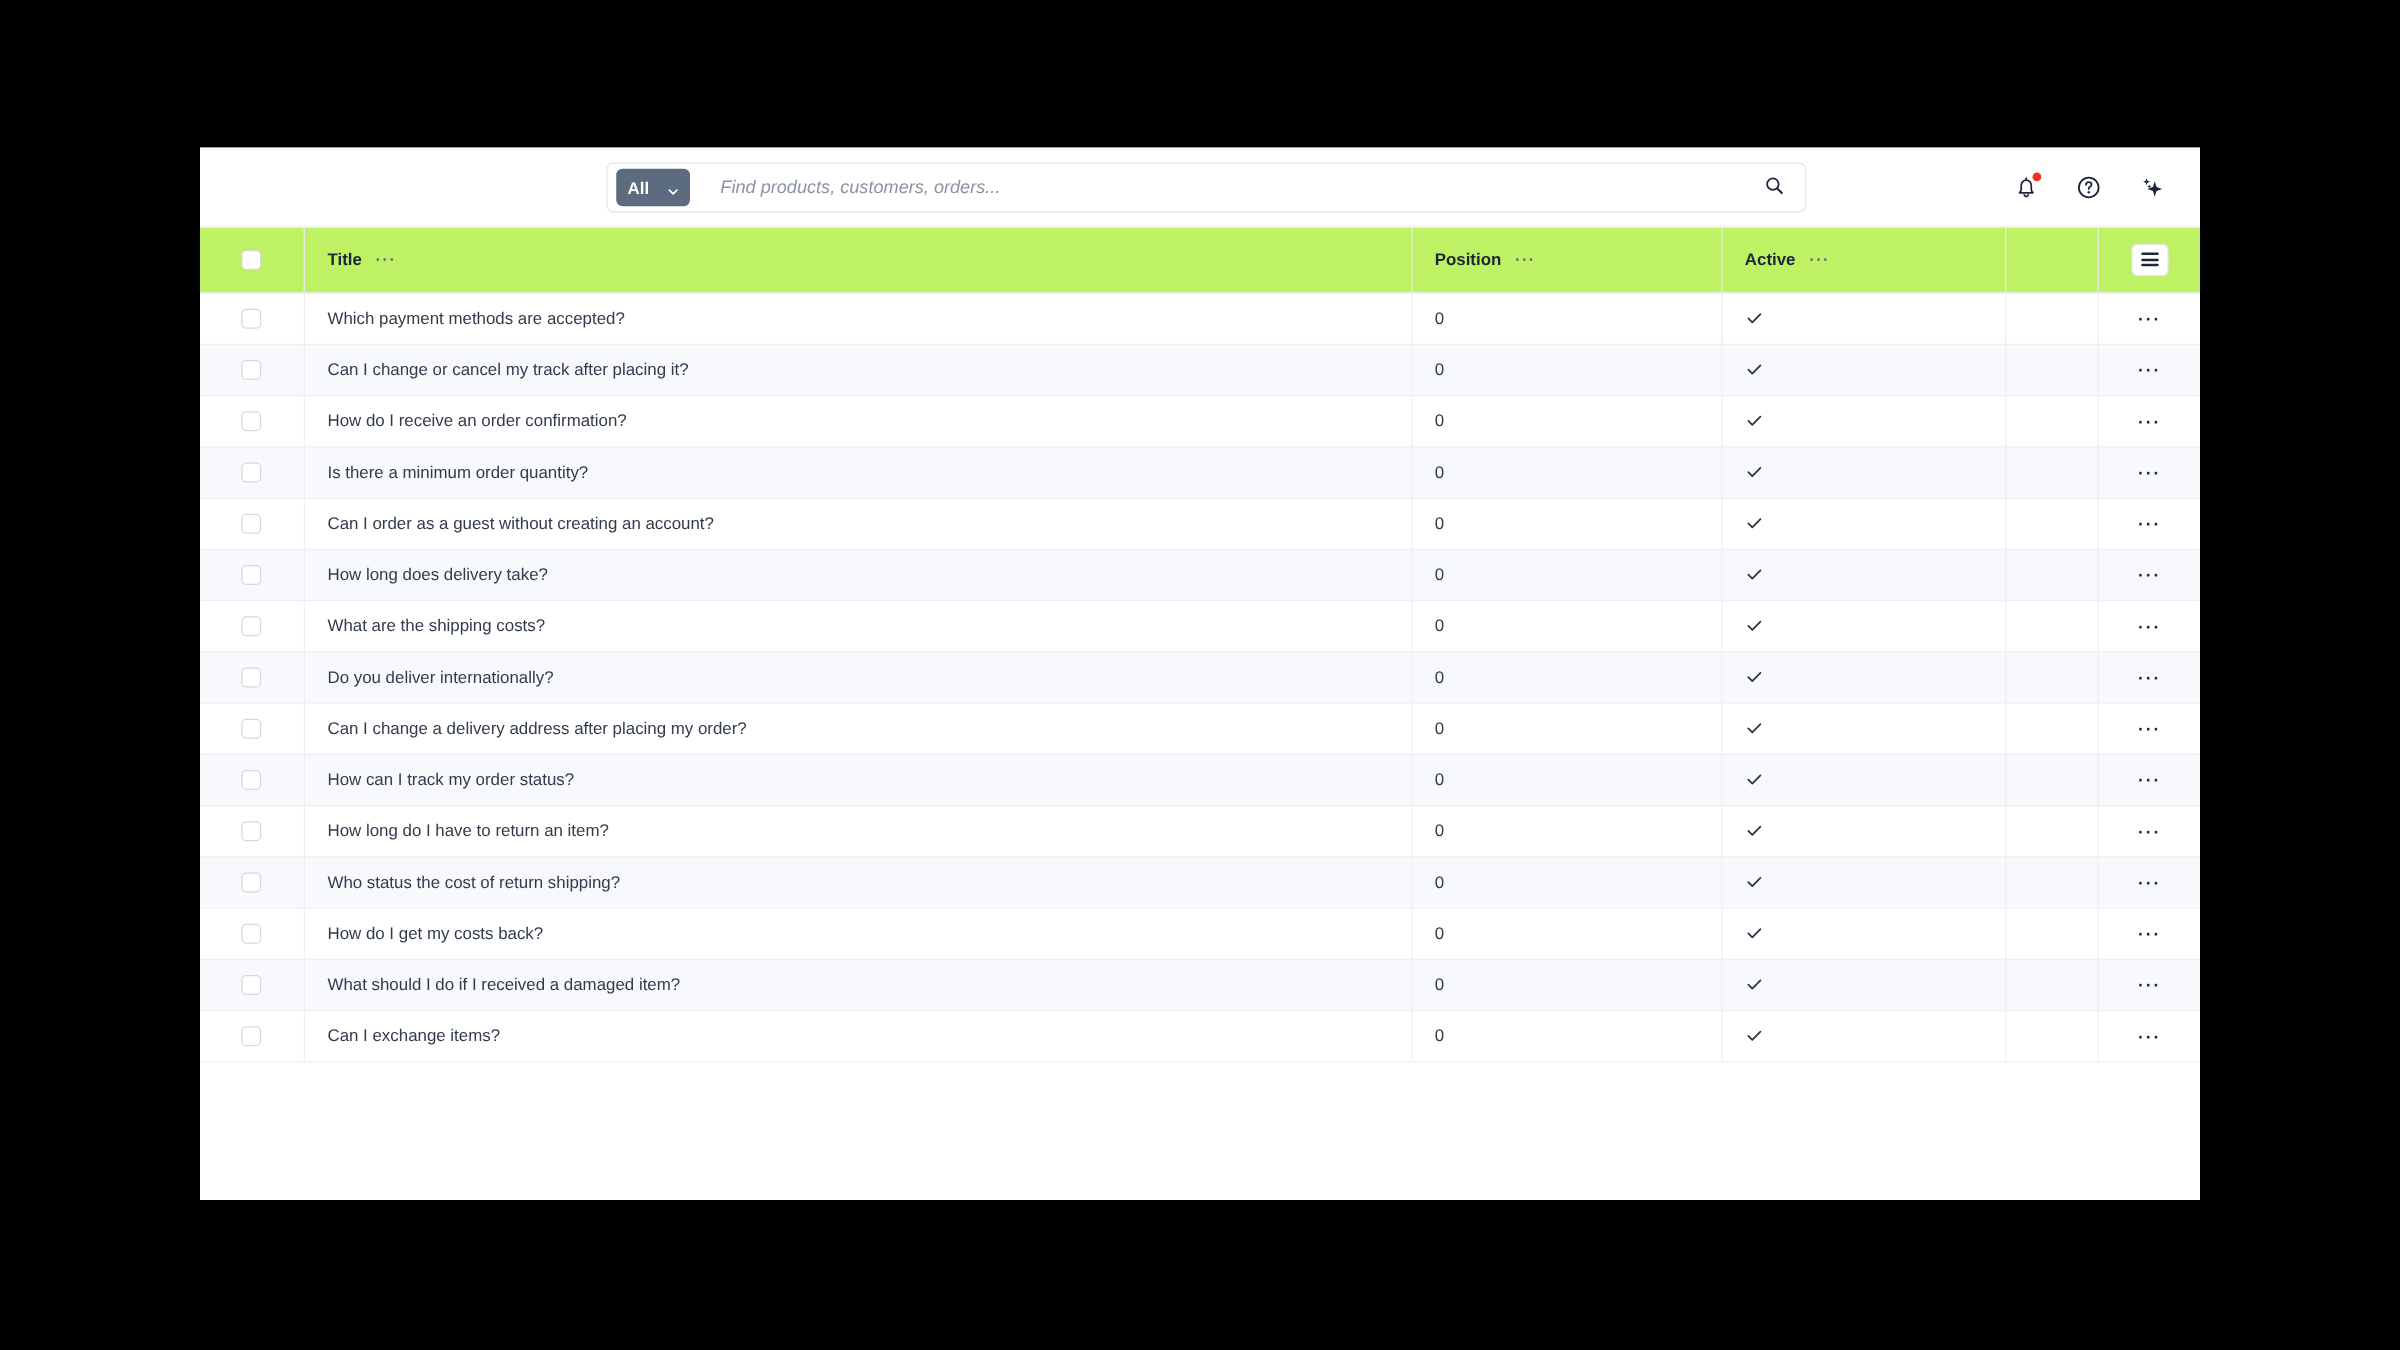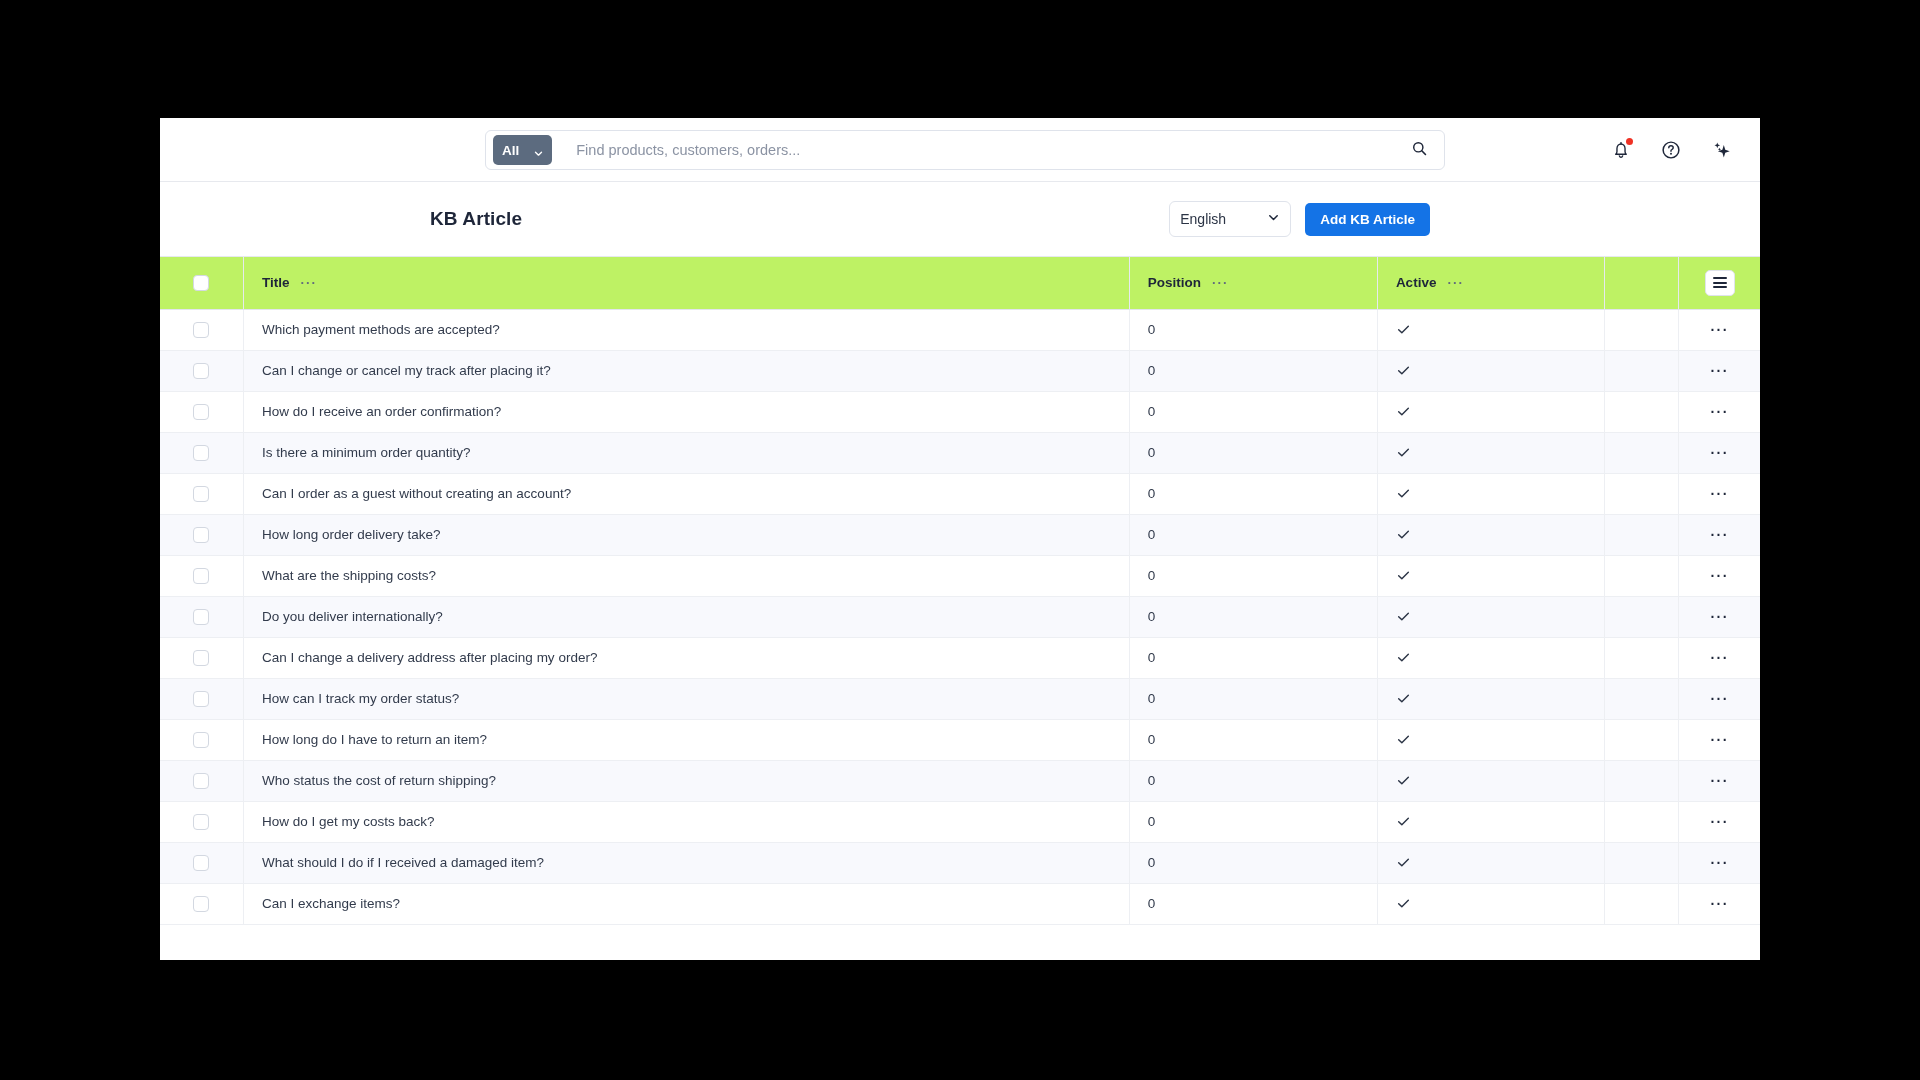--- a/index.html
+++ b/index.html
@@ -68,20 +68,21 @@
 
   .search-input {
     flex: 1;
     border: none;
     outline: none;
     background: transparent;
     font-size: 14.5px;
     color: #3d4654;
     padding-left: 24px;
     font-family: "Liberation Sans", sans-serif;
+    font-style: italic;
   }
   .search-input::placeholder { color: #8b93a3; }
 
   .search-go {
     width: 34px; height: 34px;
     display: flex; align-items: center; justify-content: center;
     background: transparent; border: none; cursor: pointer;
     margin-right: 4px;
   }
 
@@ -320,36 +321,20 @@
         <svg viewBox="0 0 24 24" width="23" height="23" aria-hidden="true">
           <path d="M14.4 6.2 L15.9 11.1 L20.6 12.7 L15.9 14.3 L14.4 19.2 L12.9 14.3 L8.2 12.7 L12.9 11.1 Z" fill="#1e2639"></path>
           <path d="M7.6 3.6 L8.35 5.85 L10.5 6.65 L8.35 7.45 L7.6 9.7 L6.85 7.45 L4.7 6.65 L6.85 5.85 Z" fill="#1e2639"></path>
           <path d="M9.9 9.0 L10.35 10.3 L11.6 10.75 L10.35 11.2 L9.9 12.5 L9.45 11.2 L8.2 10.75 L9.45 10.3 Z" fill="#1e2639"></path>
         </svg>
       </div>
 
     </div>
   </div>
 
-  <div class="page-header">
-    <div class="page-title">KB Article</div>
-
-    <div class="header-actions">
-      <div class="lang-select">
-        <span class="lang-label">English</span>
-        <span>
-          <svg viewBox="0 0 14 14" width="13" height="13" aria-hidden="true">
-            <path d="M3 5.2 L7 9.2 L11 5.2" fill="none" stroke="#1e2639" stroke-width="1.6" stroke-linecap="round" stroke-linejoin="round"></path>
-          </svg>
-        </span>
-      </div>
-
-      <button class="primary-btn">Add KB Article</button>
-    </div>
-  </div>
 
   <div class="table-scroll">
     <table class="grid">
       <colgroup>
         <col class="c-check">
           <col class="c-title">
           <col class="c-position">
         <col class="c-active">
           <col class="c-blank">
           <col class="c-actions">
@@ -450,21 +435,21 @@
             <td><span><svg class="check-mark" viewBox="0 0 18 18" aria-hidden="true">
                   <path d="M3.2 9.2 L7 13 L14.8 5.2" fill="none" stroke="#2b3445" stroke-width="1.7" stroke-linecap="round" stroke-linejoin="round"></path>
                 </svg></span></td>
             <td></td>
             <td class="td-actions">
               <span class="row-dots">···</span>
             </td>
           </tr>
           <tr>
             <td class="td-check"><span class="cb"></span></td>
-            <td><span>How long order delivery take?</span></td>
+            <td><span>How long does delivery take?</span></td>
             <td><span>0</span></td>
             <td><span><svg class="check-mark" viewBox="0 0 18 18" aria-hidden="true">
                   <path d="M3.2 9.2 L7 13 L14.8 5.2" fill="none" stroke="#2b3445" stroke-width="1.7" stroke-linecap="round" stroke-linejoin="round"></path>
                 </svg></span></td>
             <td></td>
             <td class="td-actions">
               <span class="row-dots">···</span>
             </td>
           </tr>
           <tr>

